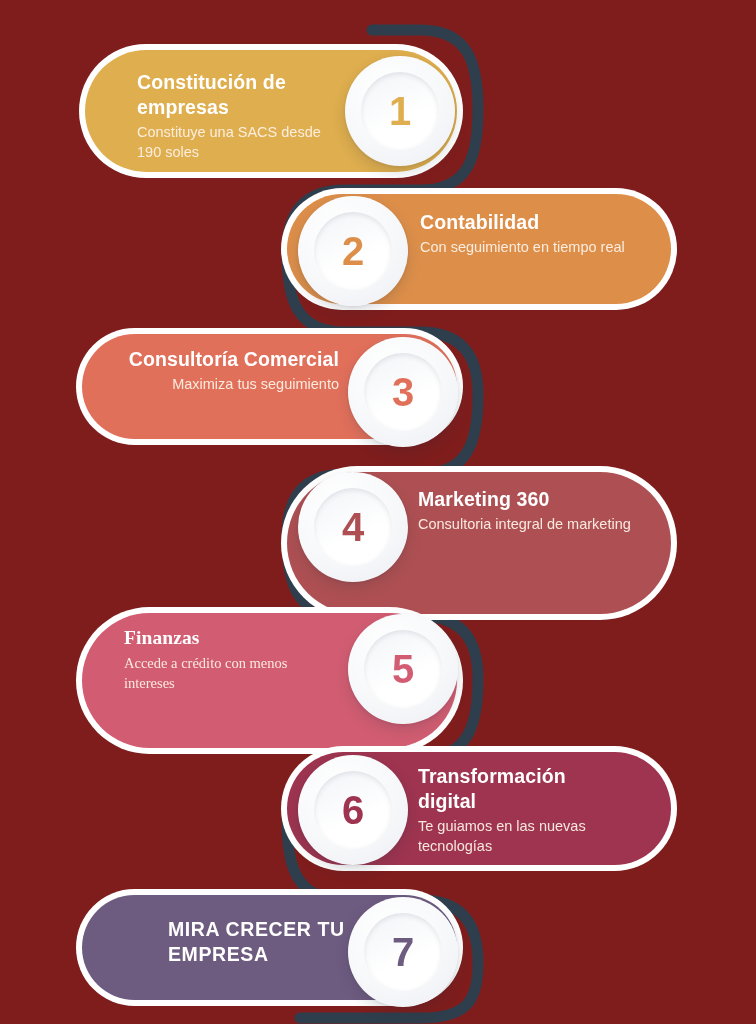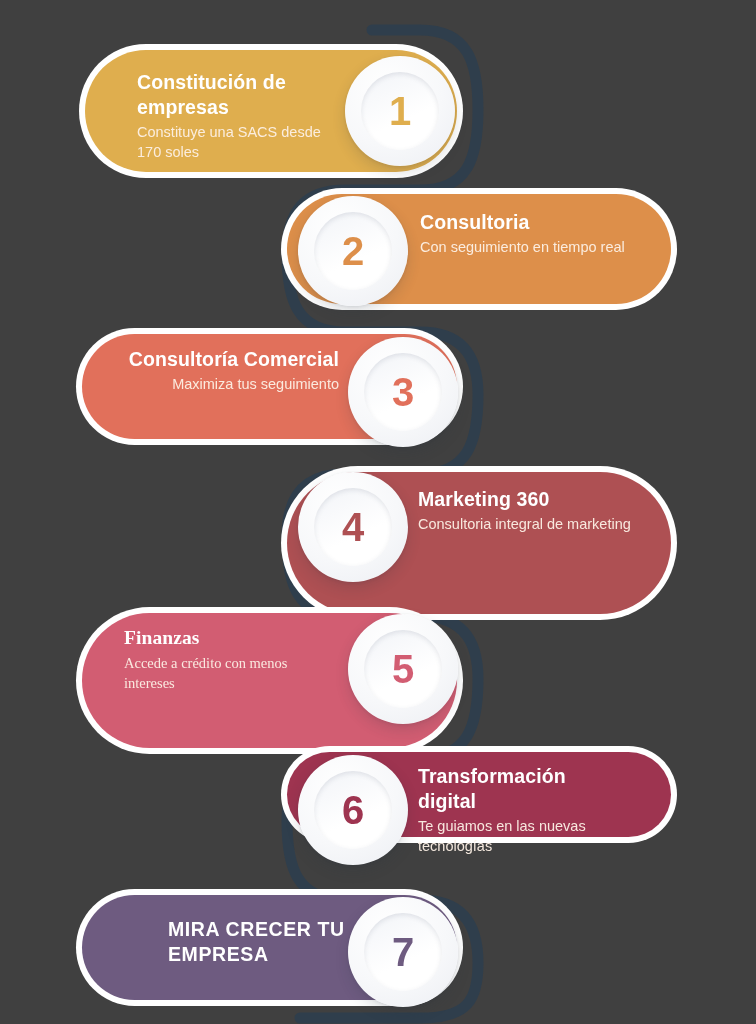--- a/index.html
+++ b/index.html
@@ -9,21 +9,21 @@
   }
   body {
     font-family: "Liberation Sans", sans-serif;
     -webkit-font-smoothing: antialiased;
   }
   #infographic {
     position: relative;
     width: 756px;
     height: 1024px;
     overflow: hidden;
-    background: #404040;
+    background: #7f1d1d;
   }
 
   
   .ribbon-layer {
     position: absolute;
     left: 0; top: 0;
     width: 756px; height: 1024px;
     z-index: 1;
     pointer-events: none;
   }
@@ -138,33 +138,33 @@
              C 468 900 478 932 478 963
              C 478 1000 468 1018 420 1018
              L 300 1018" fill="none" stroke="#2F3E4C" stroke-width="11" stroke-linecap="round" stroke-linejoin="round"></path>
   </svg>
 
   <div class="step" style="left:85px; top:50px; width:372px; height:122px;">
     <div class="pill-halo"></div>
     <div class="pill" style="background:#DFAE4E;"></div>
     <div class="pill-text" style="left:52px; top:20px; width:200px;">
       <p class="pill-title">Constitución de empresas</p>
-      <p class="pill-sub">Constituye una SACS desde 170 soles</p>
+      <p class="pill-sub">Constituye una SACS desde 190 soles</p>
     </div>
   </div>
   <div class="badge" style="left:345px; top:56px;">
     <div class="badge-ring"></div>
     <span class="badge-num" style="color:#DFAE4E;">1</span>
   </div>
 
   <div class="step" style="left:287px; top:194px; width:384px; height:110px;">
     <div class="pill-halo"></div>
     <div class="pill" style="background:#DD8F4A;"></div>
     <div class="pill-text" style="left:133px; top:16px; width:230px;">
-      <p class="pill-title">Consultoria</p>
+      <p class="pill-title">Contabilidad</p>
       <p class="pill-sub">Con seguimiento en tiempo real</p>
     </div>
   </div>
   <div class="badge" style="left:298px; top:196px;">
     <div class="badge-ring"></div>
     <span class="badge-num" style="color:#DD8F4A;">2</span>
   </div>
 
   <div class="step" style="left:82px; top:334px; width:375px; height:105px;">
     <div class="pill-halo"></div>
@@ -198,21 +198,21 @@
     <div class="pill-text" style="left:42px; top:13px; width:215px;">
       <p class="pill-title">Finanzas</p>
       <p class="pill-sub">Accede a crédito con menos intereses</p>
     </div>
   </div>
   <div class="badge" style="left:348px; top:614px;">
     <div class="badge-ring"></div>
     <span class="badge-num" style="color:#D25D72;">5</span>
   </div>
 
-  <div class="step" style="left:287px; top:752px; width:384px; height:85px;">
+  <div class="step" style="left:287px; top:752px; width:384px; height:113px;">
     <div class="pill-halo"></div>
     <div class="pill" style="background:#9E3450;"></div>
     <div class="pill-text" style="left:131px; top:12px; width:210px;">
       <p class="pill-title">Transformación digital</p>
       <p class="pill-sub">Te guiamos en las nuevas tecnologías</p>
     </div>
   </div>
   <div class="badge" style="left:298px; top:755px;">
     <div class="badge-ring"></div>
     <span class="badge-num" style="color:#9E3450;">6</span>

